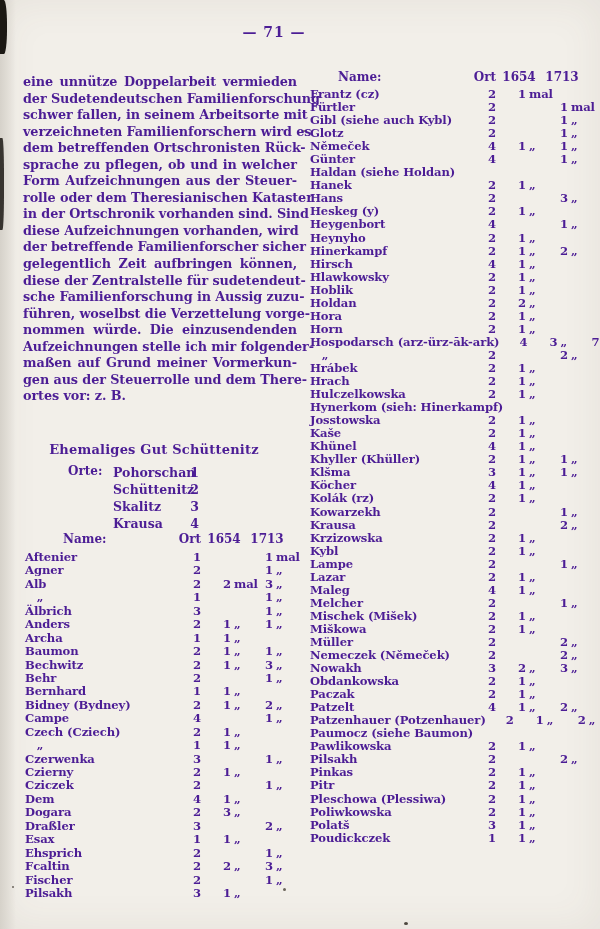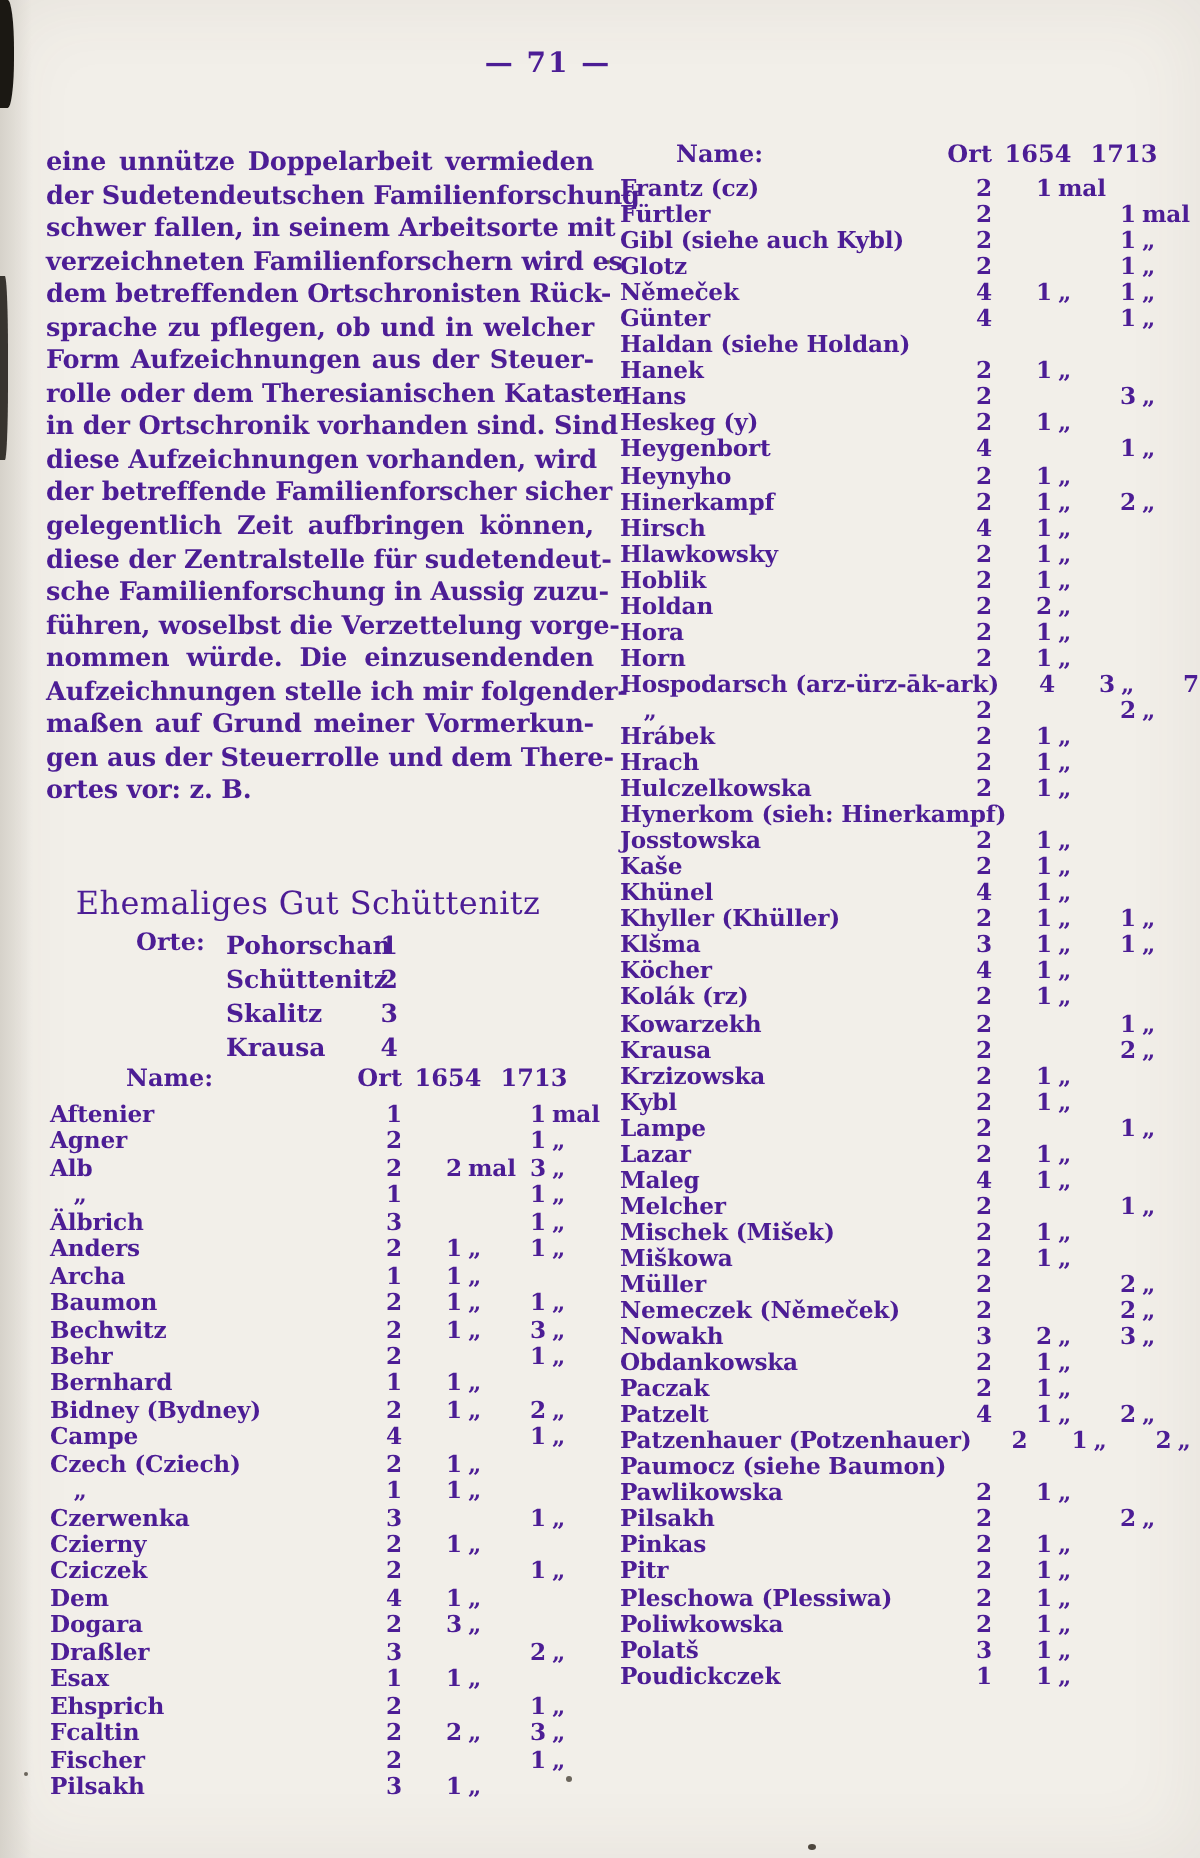--- a/index.html
+++ b/index.html
@@ -24,21 +24,21 @@
   }
   .intro { position:absolute; left:23px; top:74px; width:274px; }
   .intro .line {
     font-weight:bold; font-size:12.8px; line-height:16.55px; height:16.55px;
     letter-spacing:-0.1px; white-space:nowrap;
     text-align:justify; text-align-last:justify; overflow:visible;
   }
   .intro .line:last-child { text-align-last:left; }
   .heading {
     position:absolute; left:25px; top:442px; width:258px; text-align:center;
-    font-weight:normal; font-size:16px; letter-spacing:0.2px;
+    font-weight:bold; font-size:13px; letter-spacing:0.2px;
   }
   .orte-label { position:absolute; left:68px; top:464px; font-weight:bold; font-size:12px; }
   .orte-rows { position:absolute; left:113px; top:464px; }
   .orte-row { display:flex; height:17px; line-height:17px; font-weight:bold; font-size:12.5px; }
   .orte-row .oname { width:72px; white-space:nowrap; }
   .orte-row .onr { width:14px; text-align:right; }
   .thead { position:absolute; display:flex; font-weight:bold; font-size:12px; height:14px; line-height:14px; }
   .thead .h-name { flex:1 1 auto; }
   .thead .h-ort { width:28px; text-align:right; }
   .thead .h-a { width:46px; text-align:center; }

